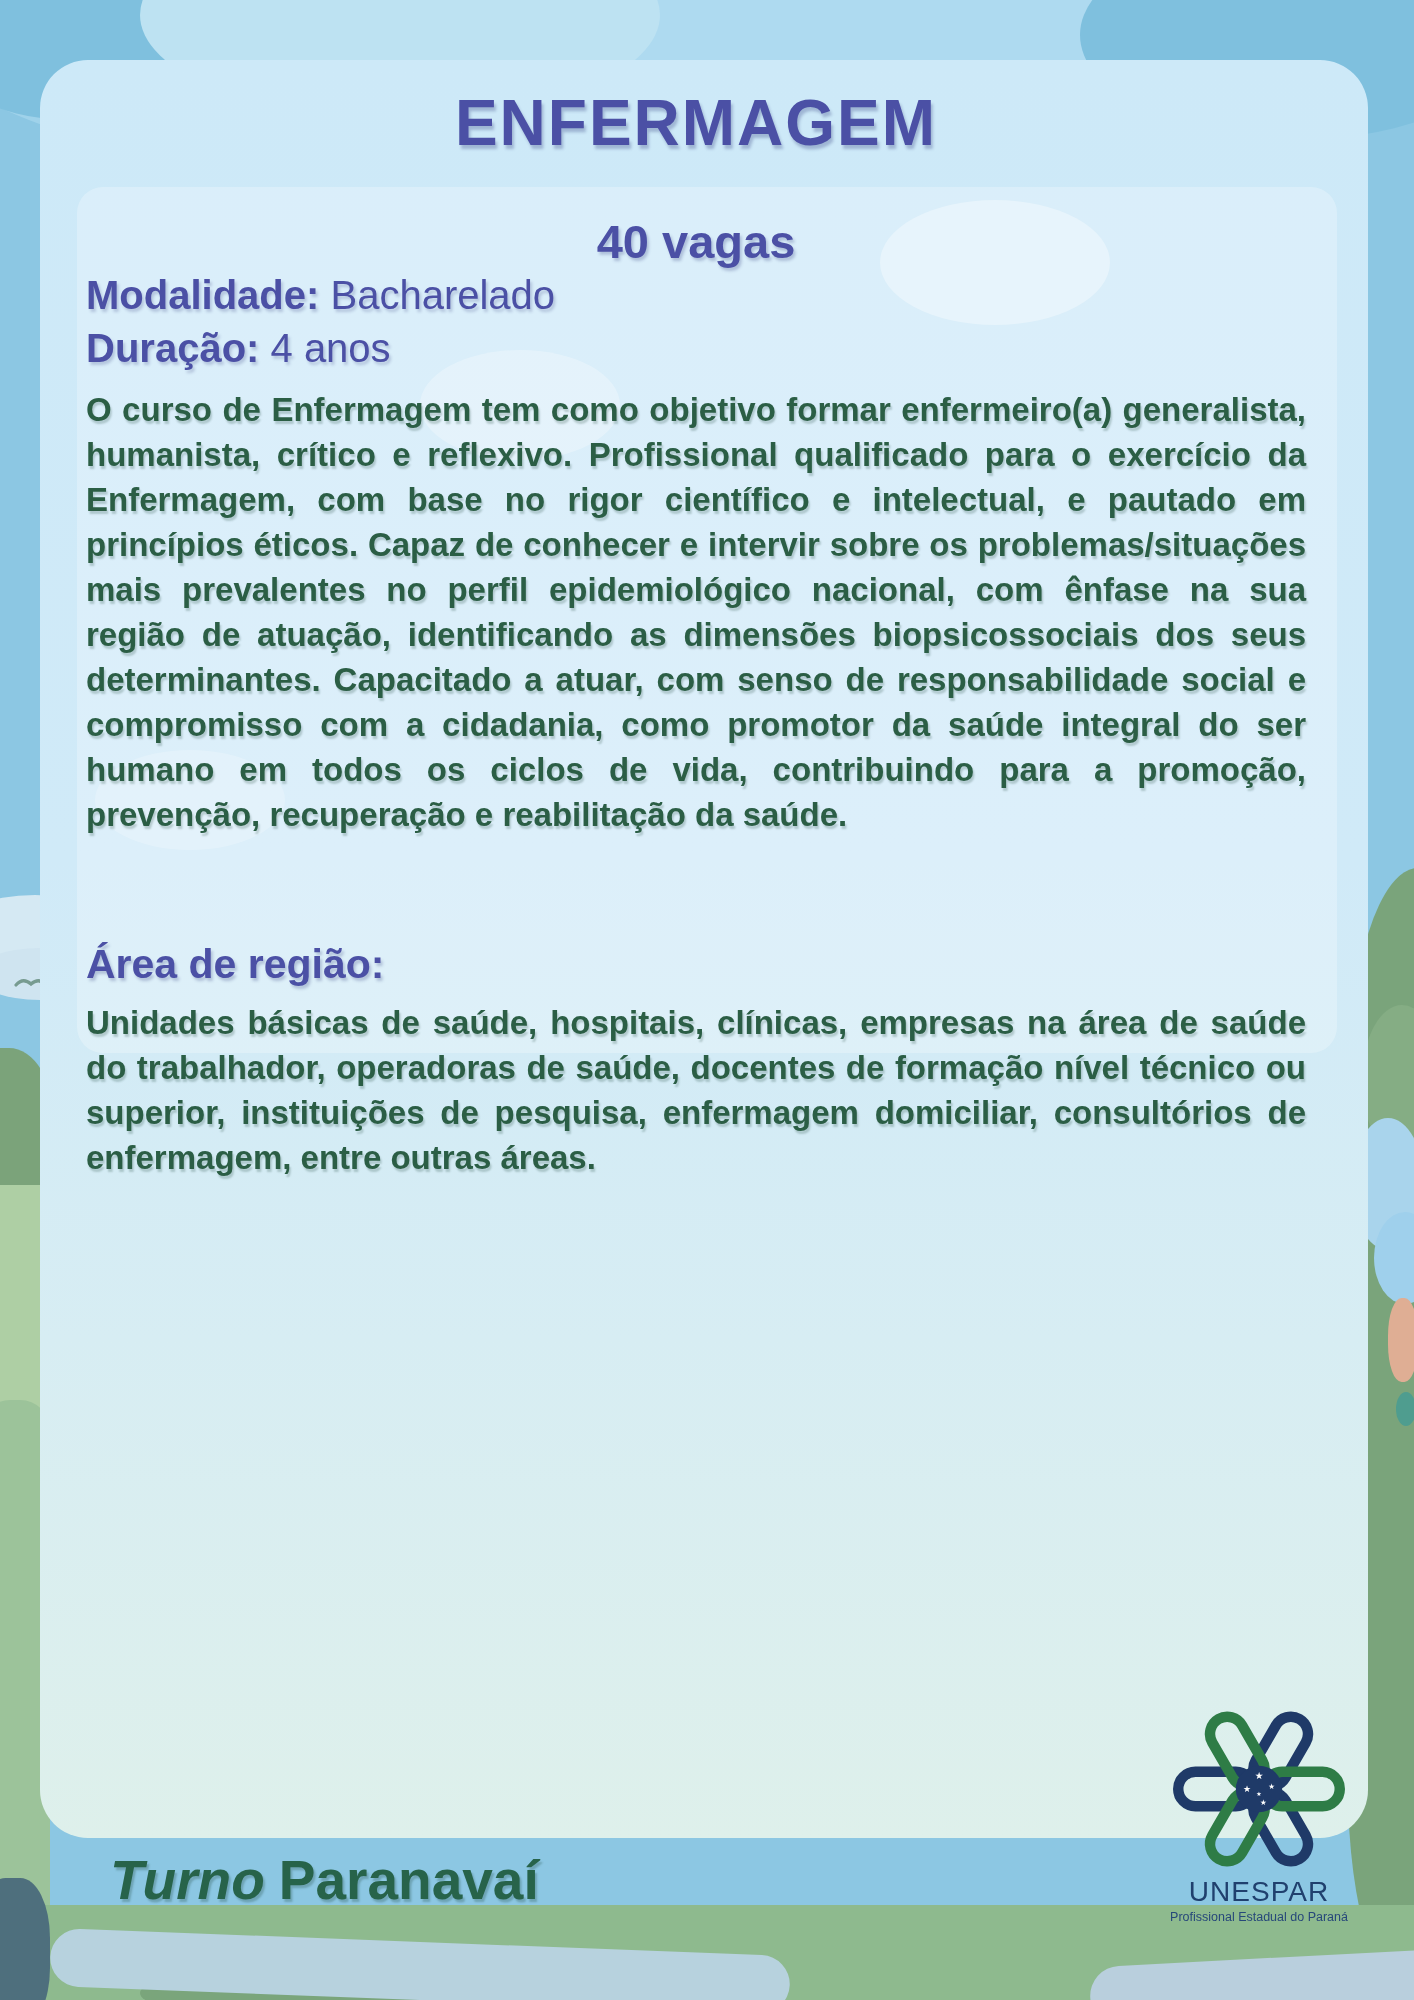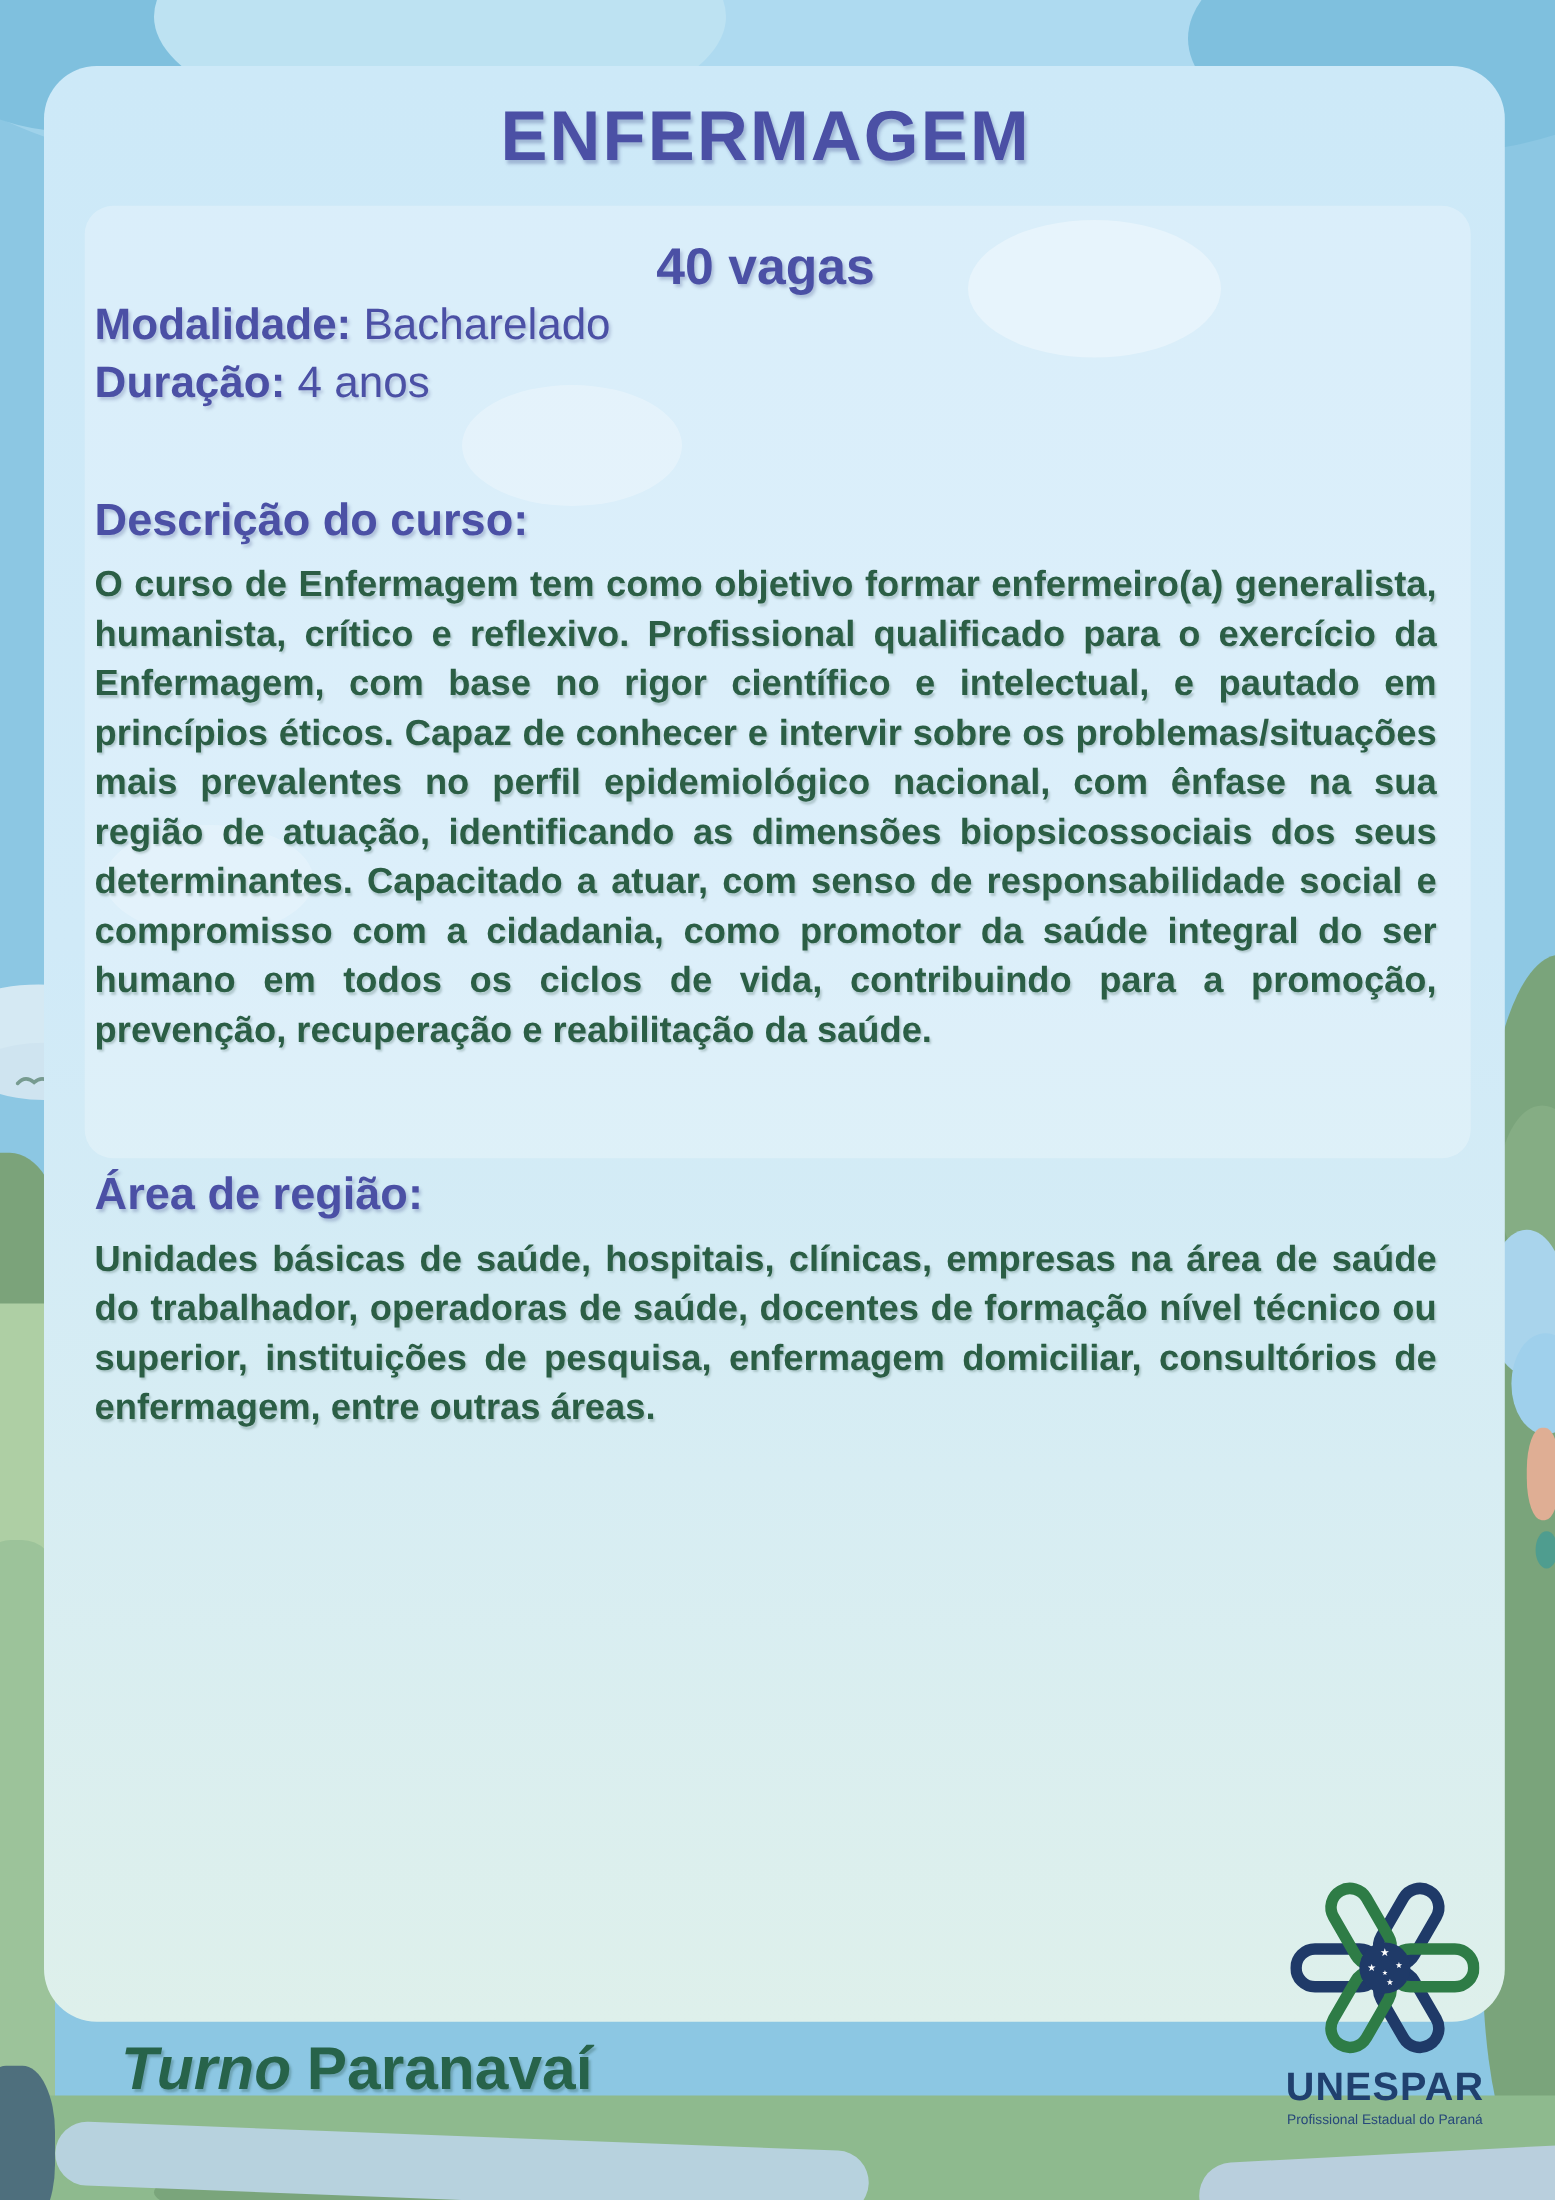--- a/index.html
+++ b/index.html
@@ -72,21 +72,21 @@
   }
   
   .campus{
     position:absolute;left:70px;top:1788px;font-size:55px;color:#27634a;
     text-shadow:2px 3px 2px rgba(20,60,45,0.25);white-space:nowrap;
   }
   .campus .prefix{font-style:italic;font-weight:800;margin-right:14px;}
   .campus .name{font-weight:800;}
   .logoBox{position:absolute;right:4px;top:1638px;width:210px;text-align:center;}
   .logoBox svg.emblem{width:172px;height:182px;display:block;margin:0 auto;}
-  .logoName{font-size:36px;font-weight:700;color:#20406e;letter-spacing:1px;margin-top:-4px;}
+  .logoName{font-size:28px;font-weight:400;color:#20406e;letter-spacing:1px;margin-top:-4px;}
   .logoTag{font-size:12.5px;font-weight:400;color:#27487a;margin-top:2px;}
 </style>
 </head>
 <body>
 
 <div class="blob cloud1"></div>
 <div class="blob cloud2"></div>
 <div class="blob cloud3"></div>
 <div class="blob cloud4"></div>
 <div class="blob cloud5"></div>
@@ -128,21 +128,20 @@
       <span class="lbl">Modalidade:</span>
       <span> </span>
       <span class="val">Bacharelado</span>
     </div>
     <div class="infoLine">
       <span class="lbl">Duração:</span>
       <span> </span>
       <span class="val">4 anos</span>
     </div>
 
-    <div class="secHead h1">Descrição do curso:</div>
     <div class="para">O curso de Enfermagem tem como objetivo formar enfermeiro(a) generalista, humanista, crítico e reflexivo. Profissional qualificado para o exercício da Enfermagem, com base no rigor científico e intelectual, e pautado em princípios éticos. Capaz de conhecer e intervir sobre os problemas/situações mais prevalentes no perfil epidemiológico nacional, com ênfase na sua região de atuação, identificando as dimensões biopsicossociais dos seus determinantes. Capacitado a atuar, com senso de responsabilidade social e compromisso com a cidadania, como promotor da saúde integral do ser humano em todos os ciclos de vida, contribuindo para a promoção, prevenção, recuperação e reabilitação da saúde.</div>
 
     <div class="secHead h2">Área de região:</div>
     <div class="para">Unidades básicas de saúde, hospitais, clínicas, empresas na área de saúde do trabalhador, operadoras de saúde, docentes de formação nível técnico ou superior, instituições de pesquisa, enfermagem domiciliar, consultórios de enfermagem, entre outras áreas.</div>
   </div>
 
   <div class="campus">
     <span class="prefix">Turno</span><span class="name">Paranavaí</span>
   </div>
 

